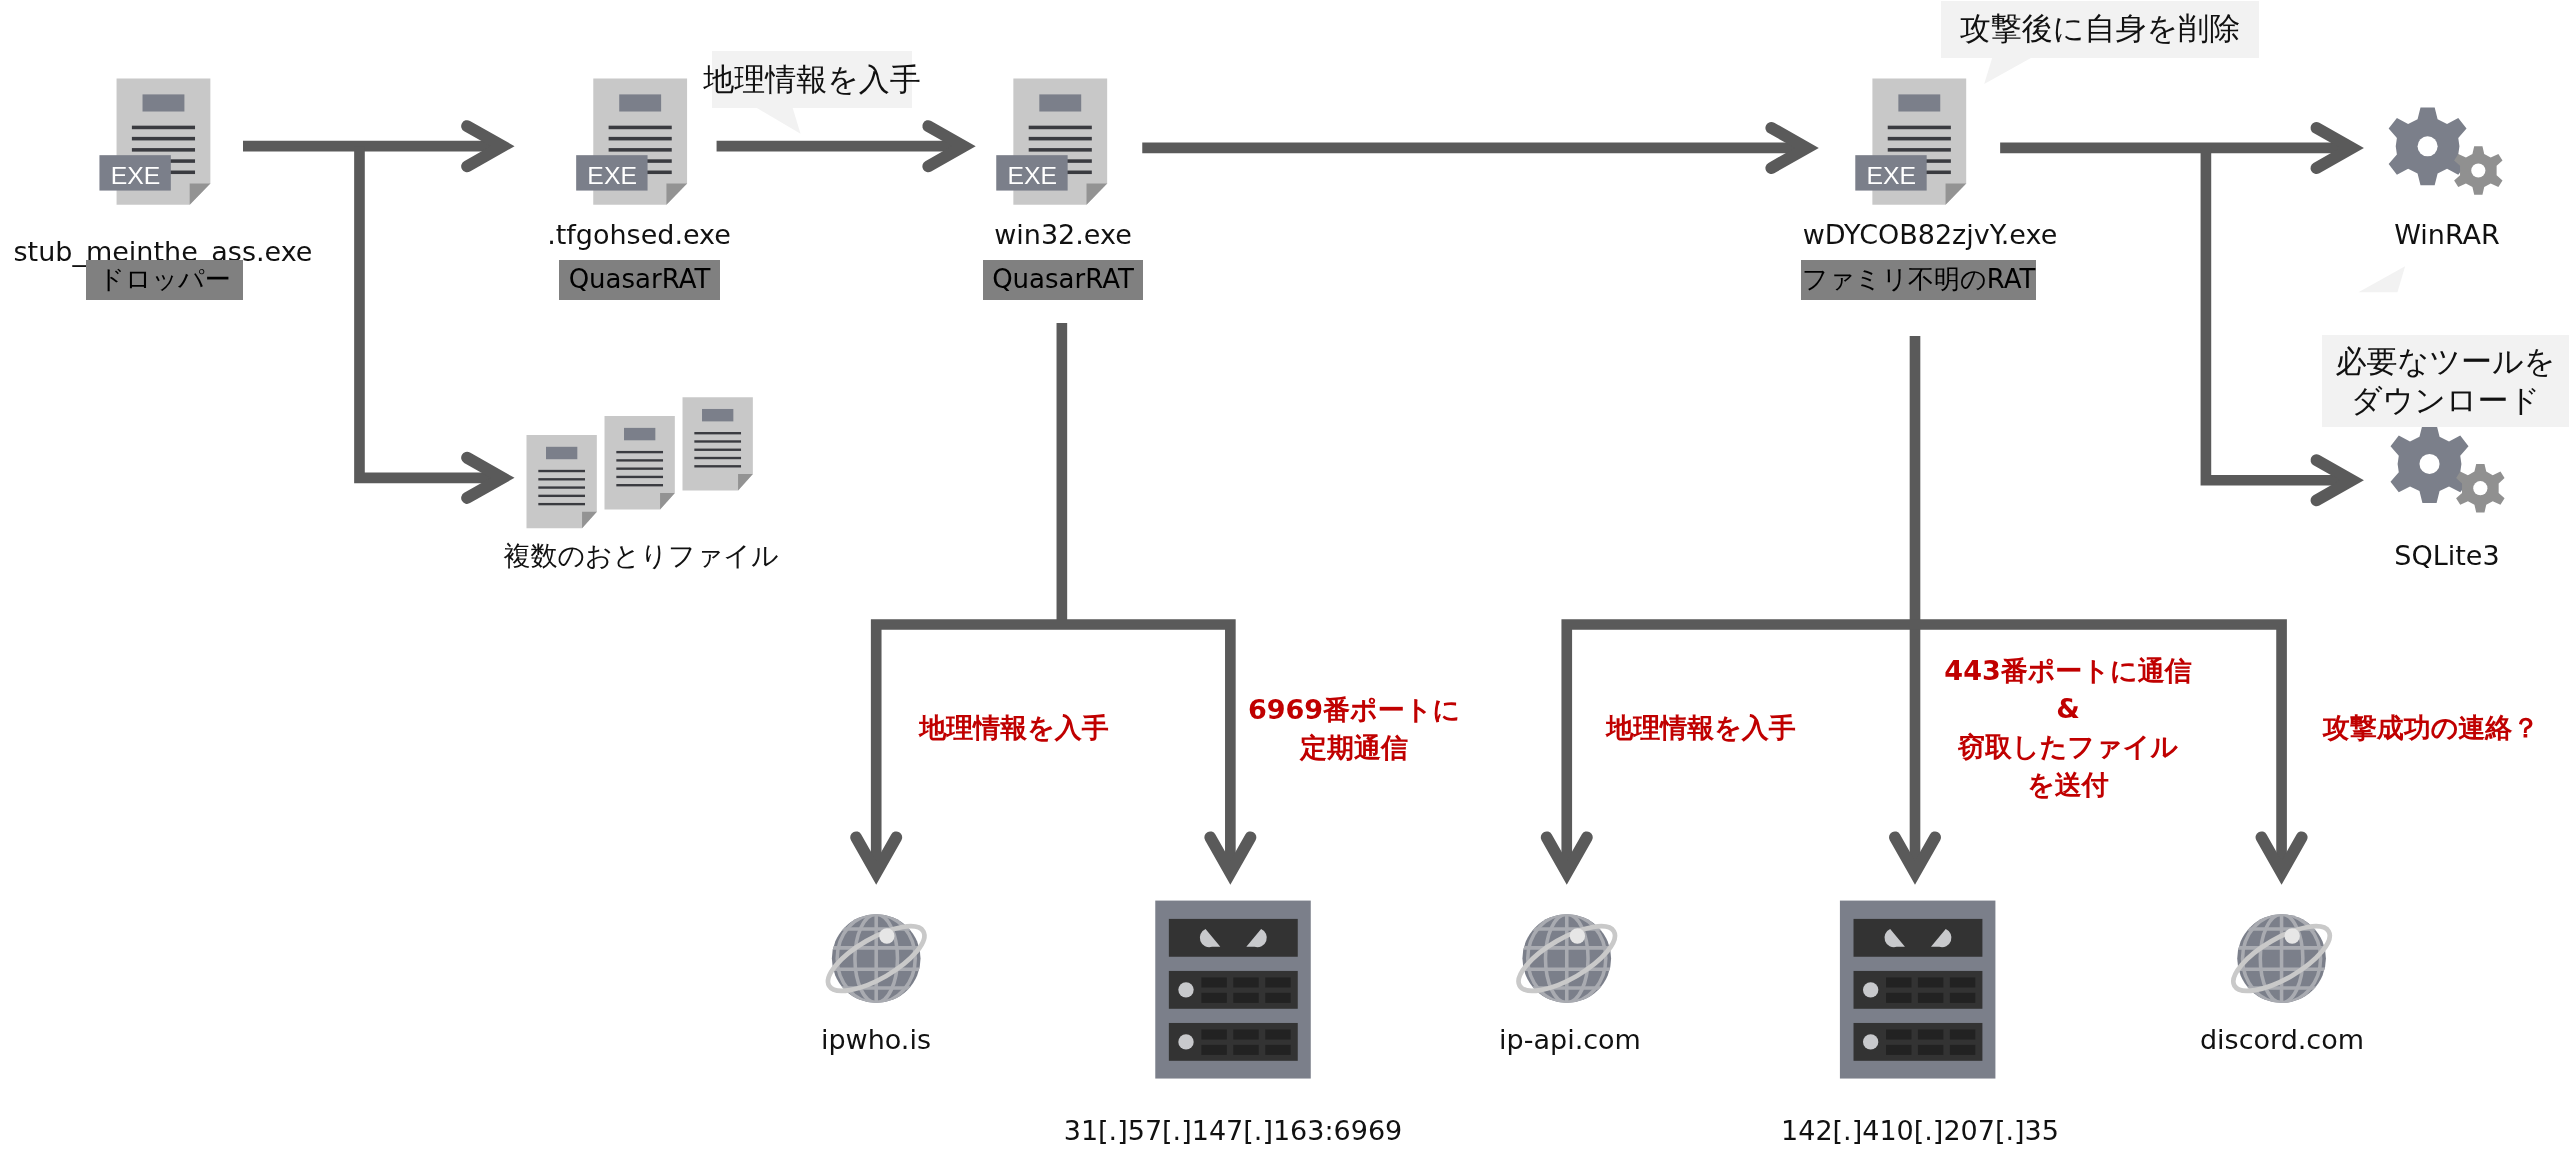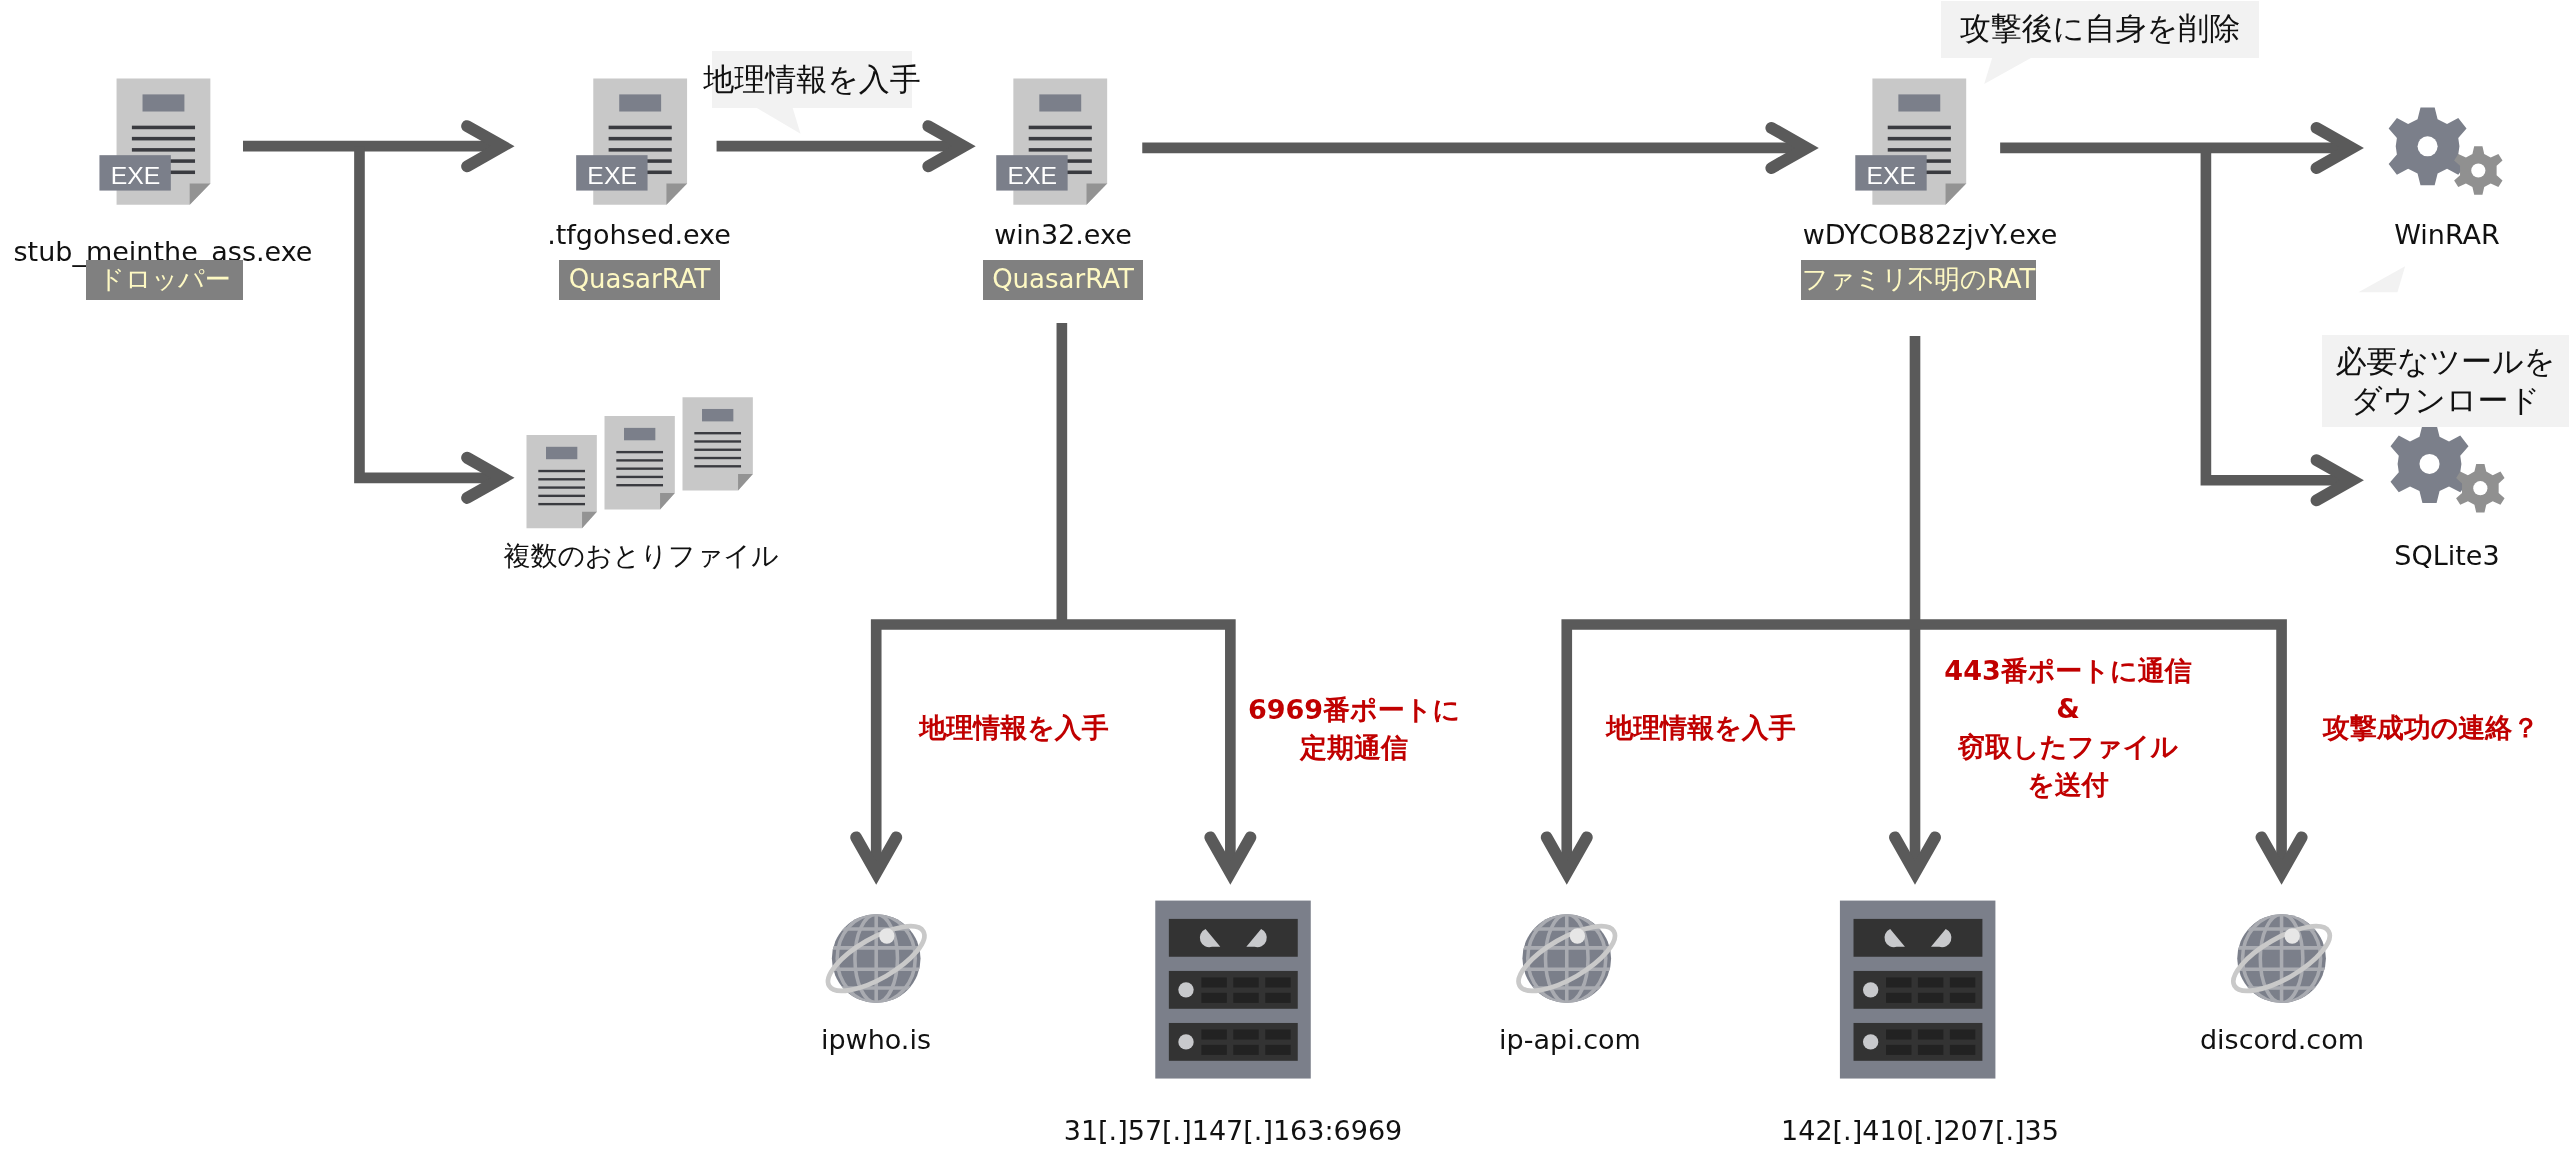--- a/index.html
+++ b/index.html
@@ -2,21 +2,21 @@
 <html style="font-size:9.5px"><head>
 <meta charset="utf-8">
 <style>
   html, body { margin: 0; padding: 0; background: #ffffff; }
   body { width: 2576px; height: 1165px; position: relative; overflow: hidden;
          font-family: "DejaVu Sans", "Liberation Sans", sans-serif; }
   #canvas { position: absolute; left: 0; top: 0; width: 2576px; height: 1165px; }
   svg.layer { position: absolute; left: 0; top: 0; }
   .lbl { position: absolute; transform: translateX(-50%); white-space: nowrap;
          color: #111111; font-size: 27px; line-height: 33px; text-align: center; }
-  .badge { position: absolute; background: #808080; color: #fef9c3; font-size: 26px;
+  .badge { position: absolute; background: #808080; color: #000000; font-size: 26px;
            line-height: 39px; height: 40px; text-align: center; white-space: nowrap; }
   .bubble { position: absolute; background: #f2f2f2; color: #111111; font-size: 31px;
             text-align: center; white-space: nowrap; display: flex; align-items: center; justify-content: center; }
   .bubble.two { flex-direction: column; line-height: 39px; font-size: 31px; margin-top: 44px; }
   .red { position: absolute; transform: translateX(-50%); color: #c00000; font-weight: bold;
          font-size: 27px; line-height: 38px; text-align: center; white-space: nowrap; }
   .red span { display: block; }
   .node { position: absolute; }
 </style>
 </head>

